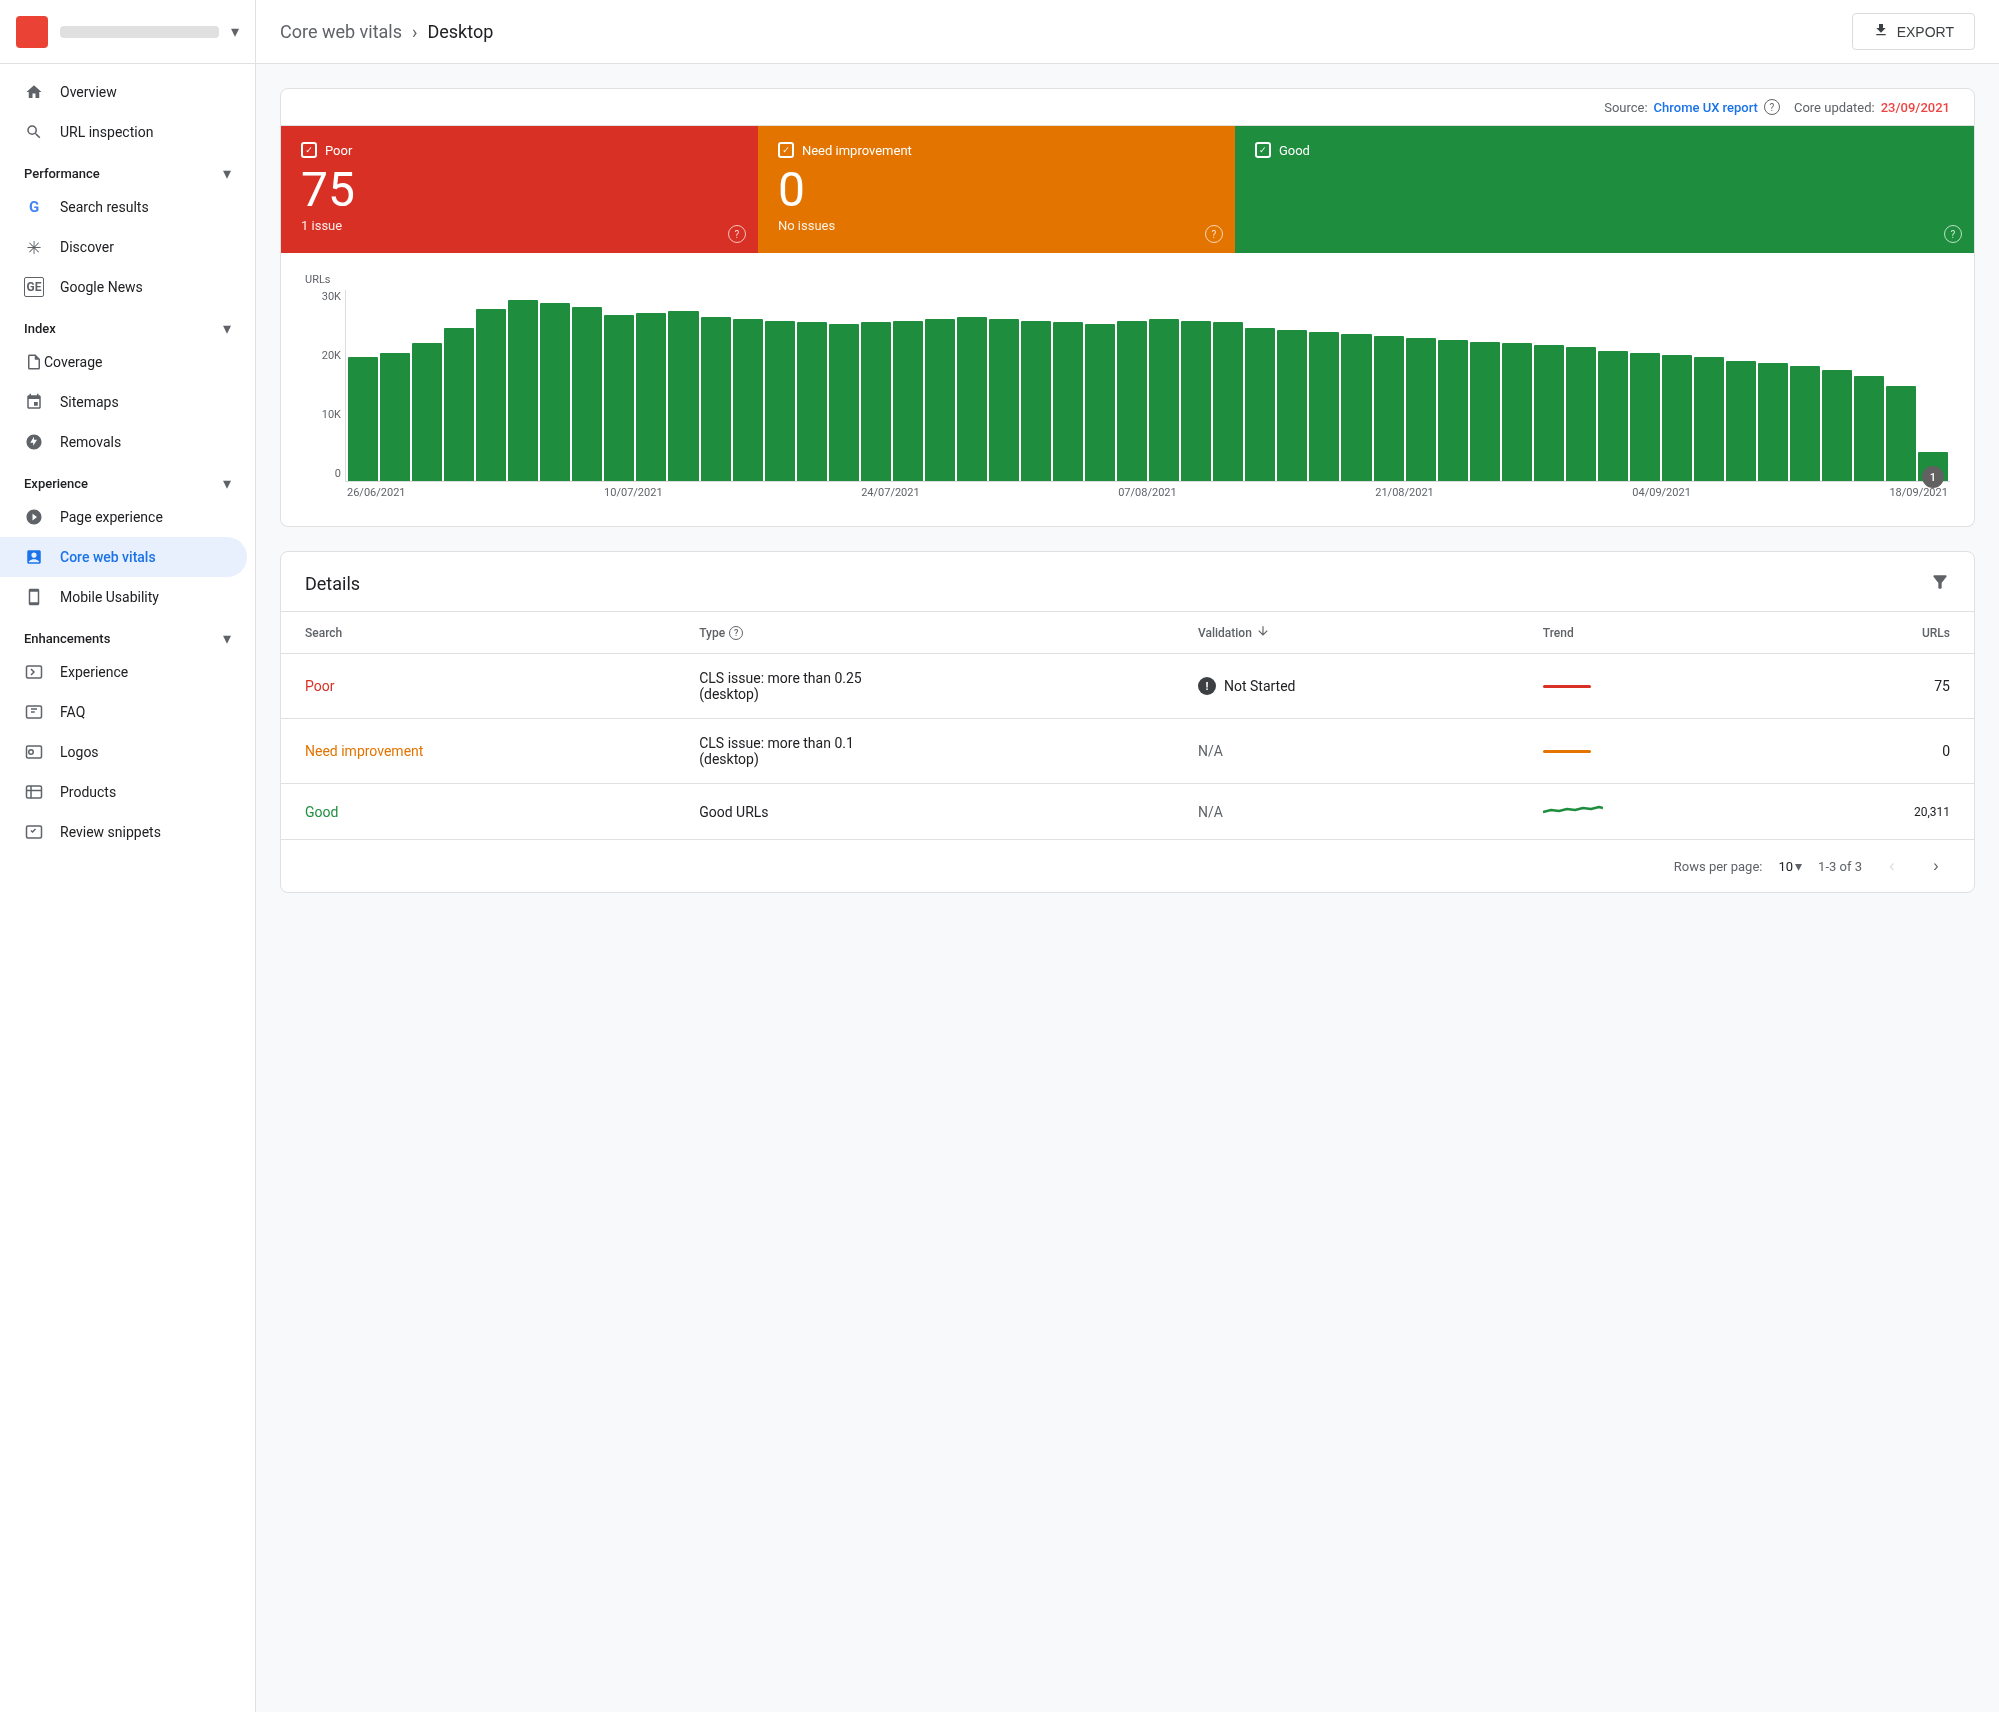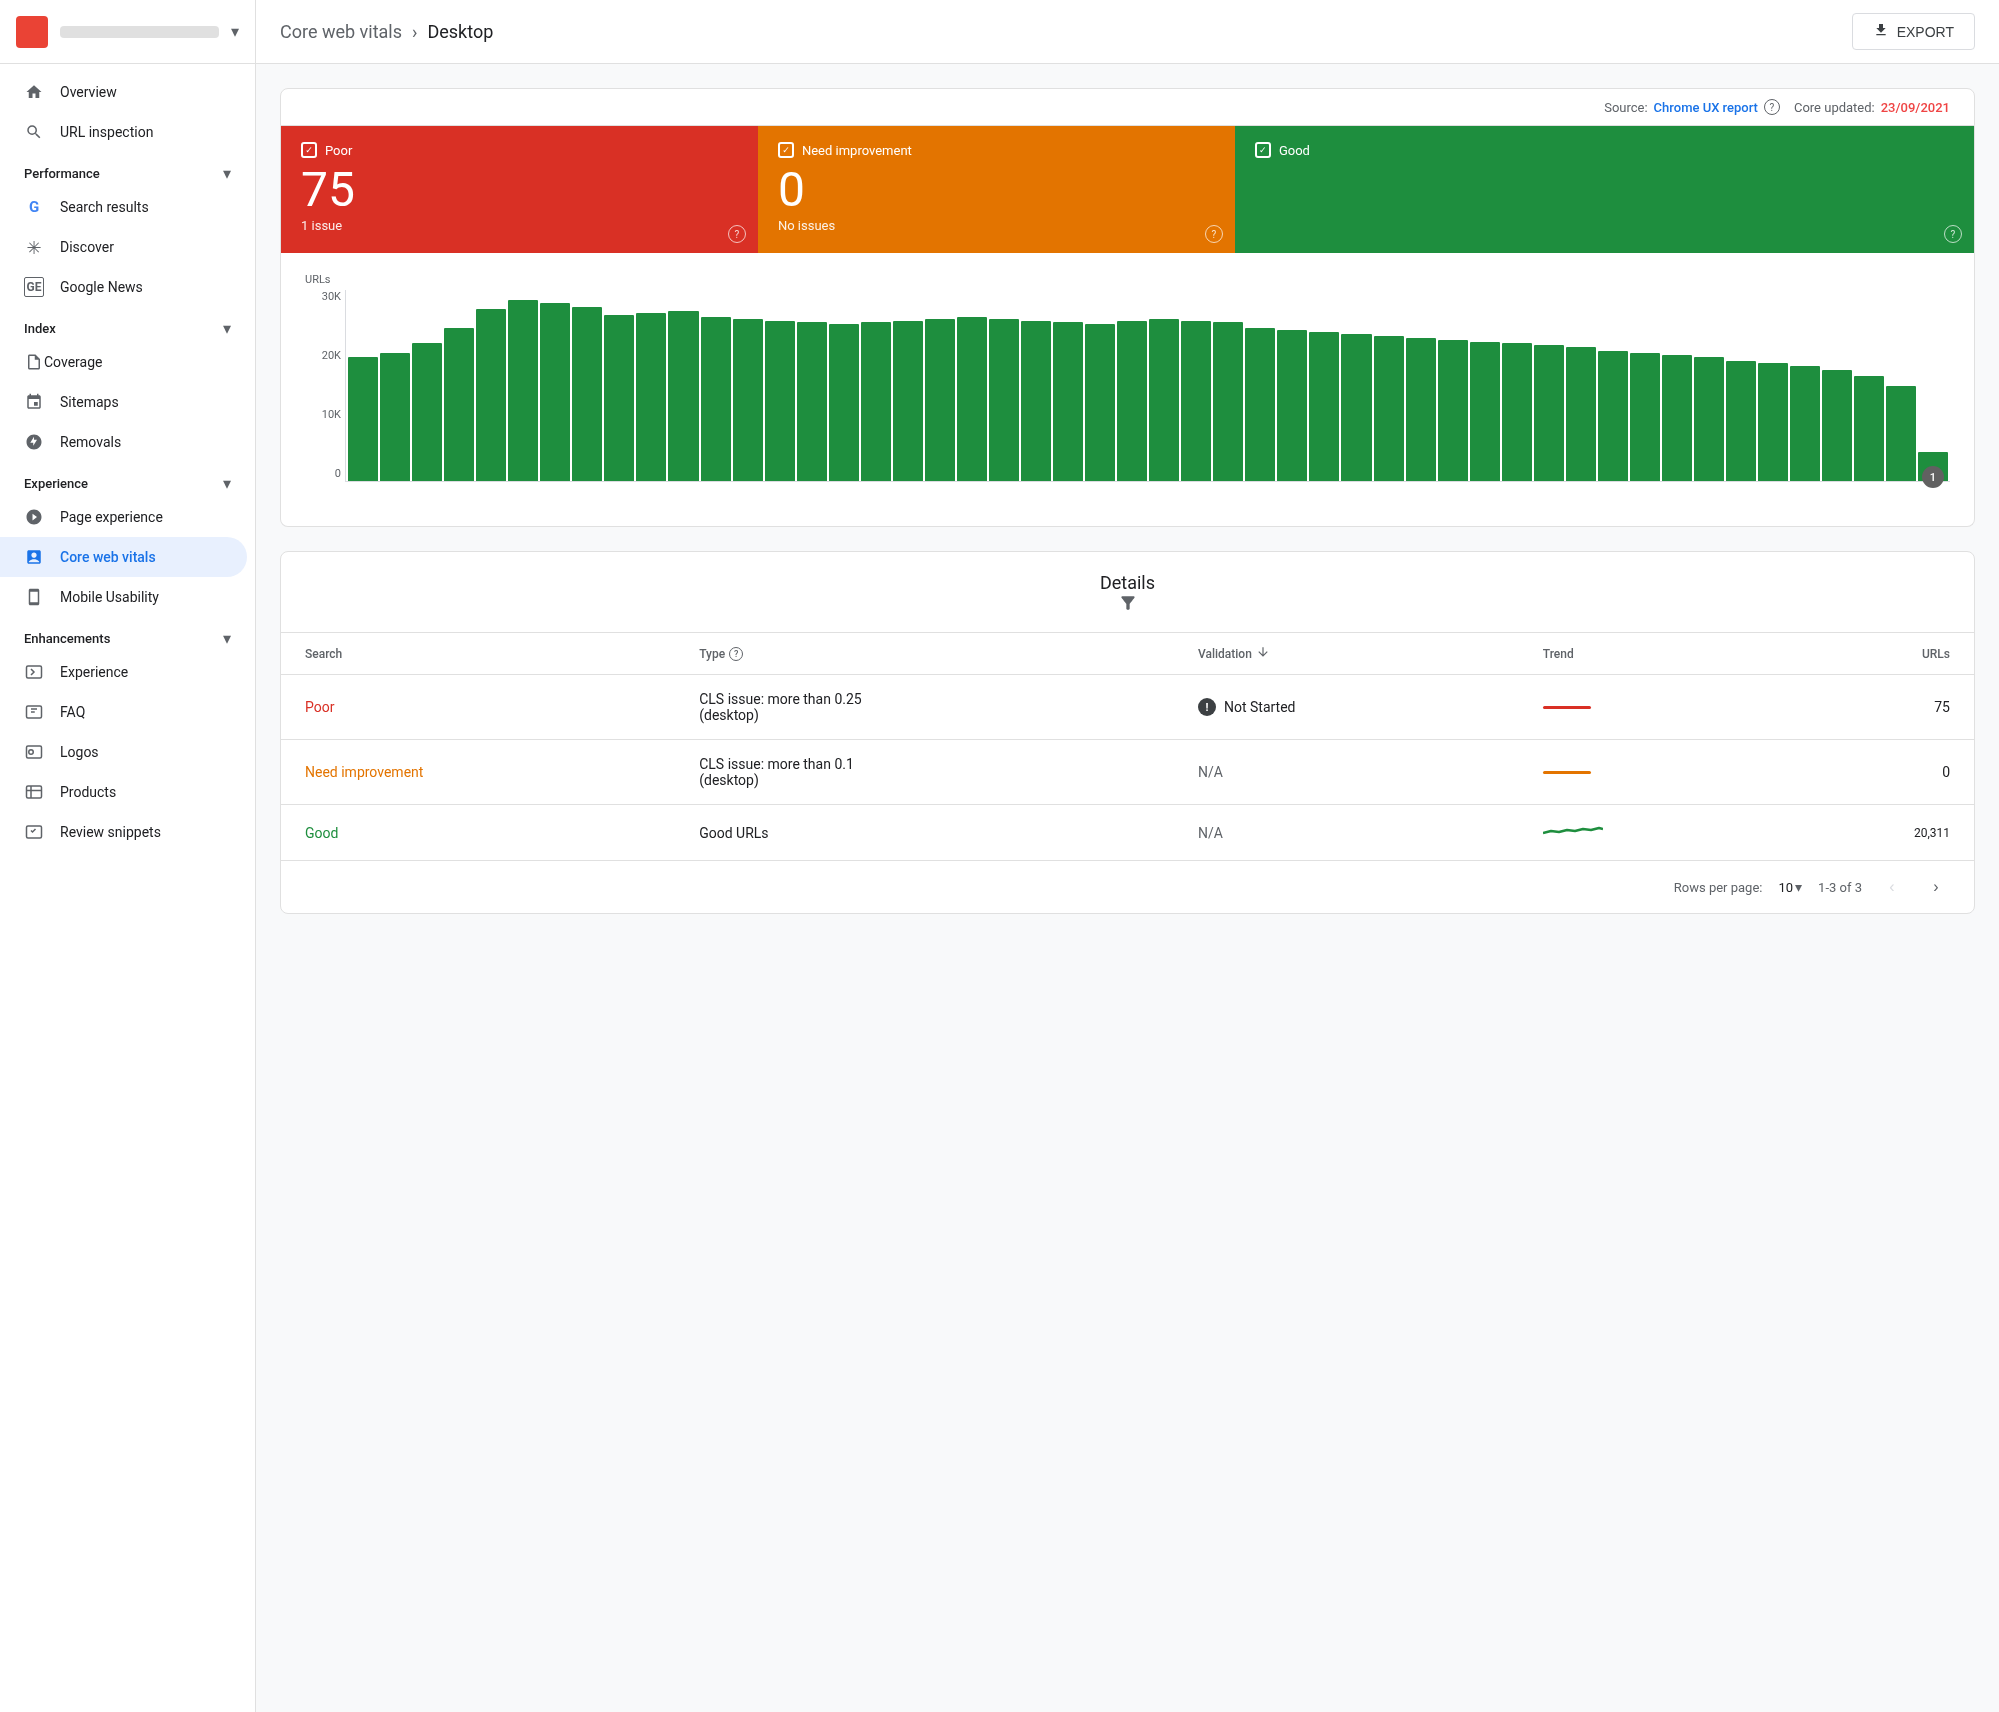--- a/index.html
+++ b/index.html
@@ -281,26 +281,35 @@
               <div style="flex: 1 1 0%; background: rgb(30, 142, 62); border-radius: 1px 1px 0px 0px; min-width: 2px; height: 63%;"></div>
               <div style="flex: 1 1 0%; background: rgb(30, 142, 62); border-radius: 1px 1px 0px 0px; min-width: 2px; height: 62%;"></div>
               <div style="flex: 1 1 0%; background: rgb(30, 142, 62); border-radius: 1px 1px 0px 0px; min-width: 2px; height: 60%;"></div>
               <div style="flex: 1 1 0%; background: rgb(30, 142, 62); border-radius: 1px 1px 0px 0px; min-width: 2px; height: 58%;"></div>
               <div style="flex: 1 1 0%; background: rgb(30, 142, 62); border-radius: 1px 1px 0px 0px; min-width: 2px; height: 55%;"></div>
               <div style="flex: 1 1 0%; background: rgb(30, 142, 62); border-radius: 1px 1px 0px 0px; min-width: 2px; height: 50%;"></div>
               <div style="flex: 1 1 0%; background: rgb(30, 142, 62); border-radius: 1px 1px 0px 0px; min-width: 2px; height: 15%;"></div>
             </div>
 
           <div style="position:absolute;bottom:22px;right:6px;width:22px;height:22px;border-radius:50%;background:#616161;color:#fff;display:flex;align-items:center;justify-content:center;font-size:11px;font-weight:500;">1</div>
+          <div style="display:flex;justify-content:space-between;padding:4px 2px 0;font-size:11px;color:#5f6368;">
+            <span>26/06/2021</span>
+            <span>10/07/2021</span>
+            <span>24/07/2021</span>
+            <span>07/08/2021</span>
+            <span>21/08/2021</span>
+            <span>04/09/2021</span>
+            <span>18/09/2021</span>
+          </div>
         </div>
       </div>
     </div>
 
     <div style="background:#fff;border:1px solid #e0e0e0;border-radius:8px;margin-top:24px;overflow:hidden;">
-      <div style="padding:20px 24px 16px;display:flex;align-items:center;justify-content:space-between;border-bottom:1px solid #e0e0e0;flex-direction:column;">
+      <div style="padding:20px 24px 16px;display:flex;align-items:center;justify-content:space-between;border-bottom:1px solid #e0e0e0;">
         <span style="font-size:18px;color:#202124;">Details</span>
         <span style="color:#5f6368;cursor:pointer;">
           <svg width="20" height="20" viewBox="0 0 24 24" fill="currentColor">
               <path d="M4.25 5.61C6.27 8.2 10 13 10 13v6c0 .55.45 1 1 1h2c.55 0 1-.45 1-1v-6s3.72-4.8 5.74-7.39c.51-.66.04-1.61-.79-1.61H5.04c-.83 0-1.3.95-.79 1.61z"></path>
             </svg>
         </span>
       </div>
       <table style="width:100%;border-collapse:collapse;">
         <thead>
           <tr>

